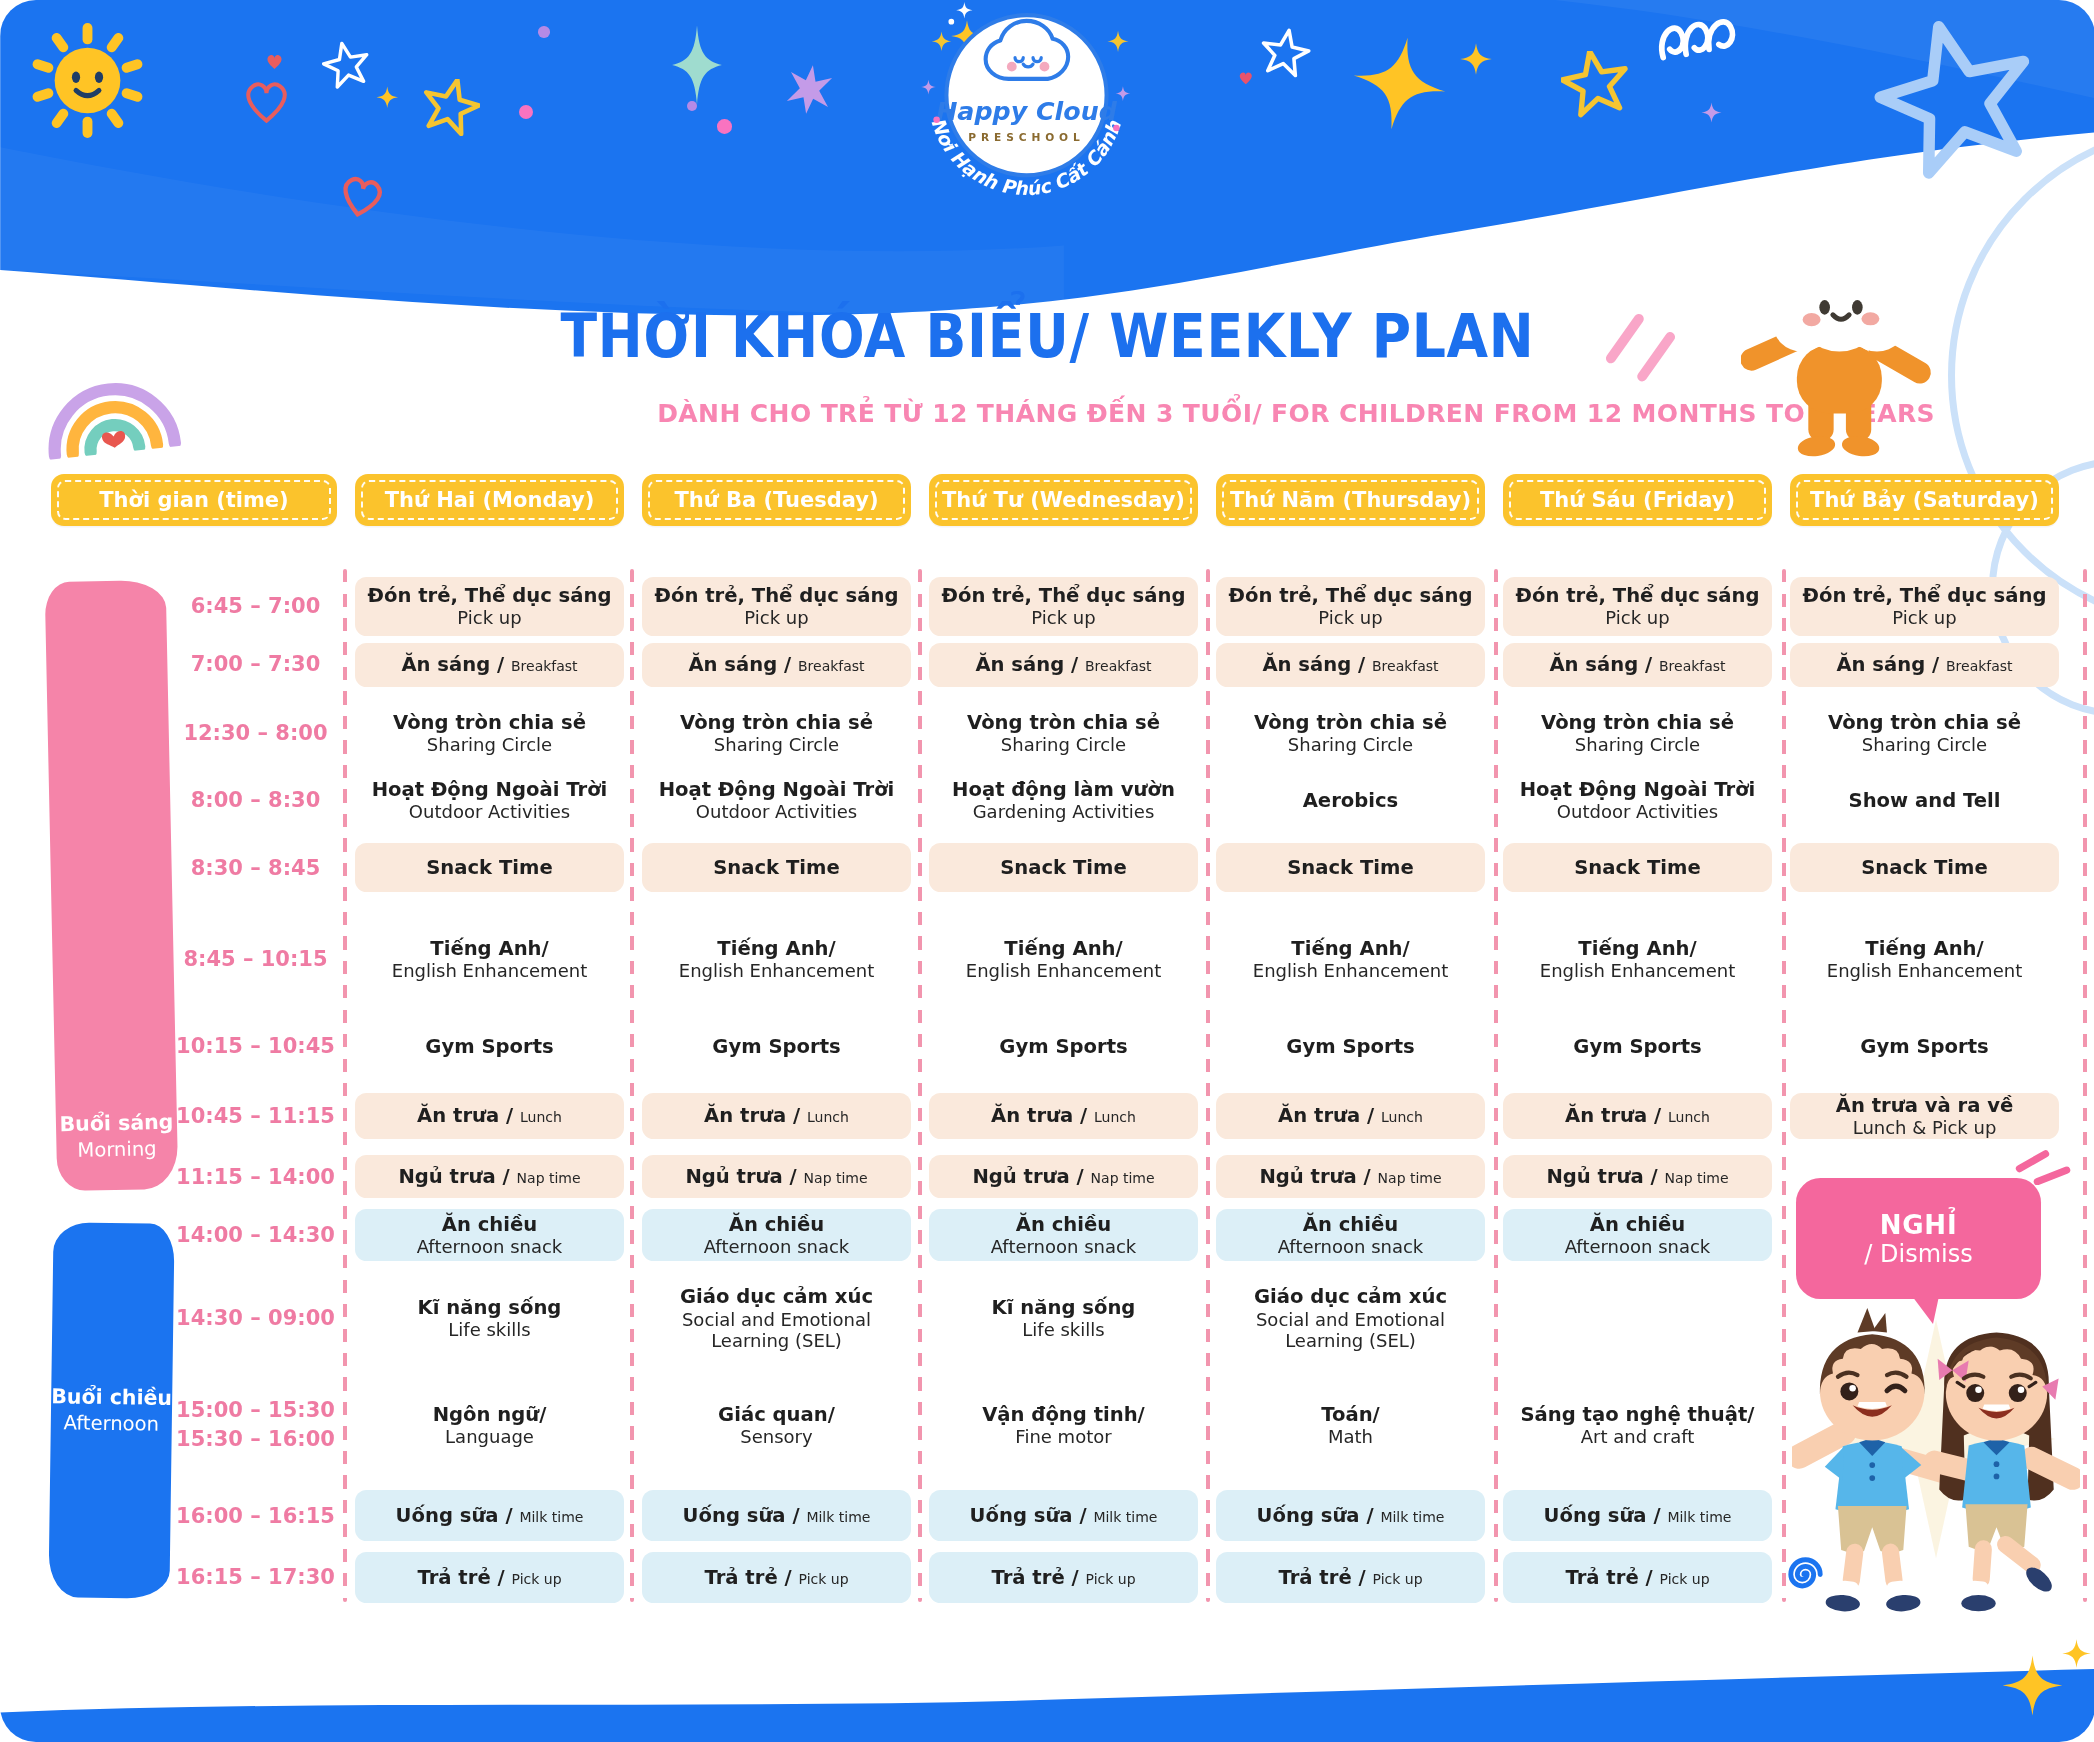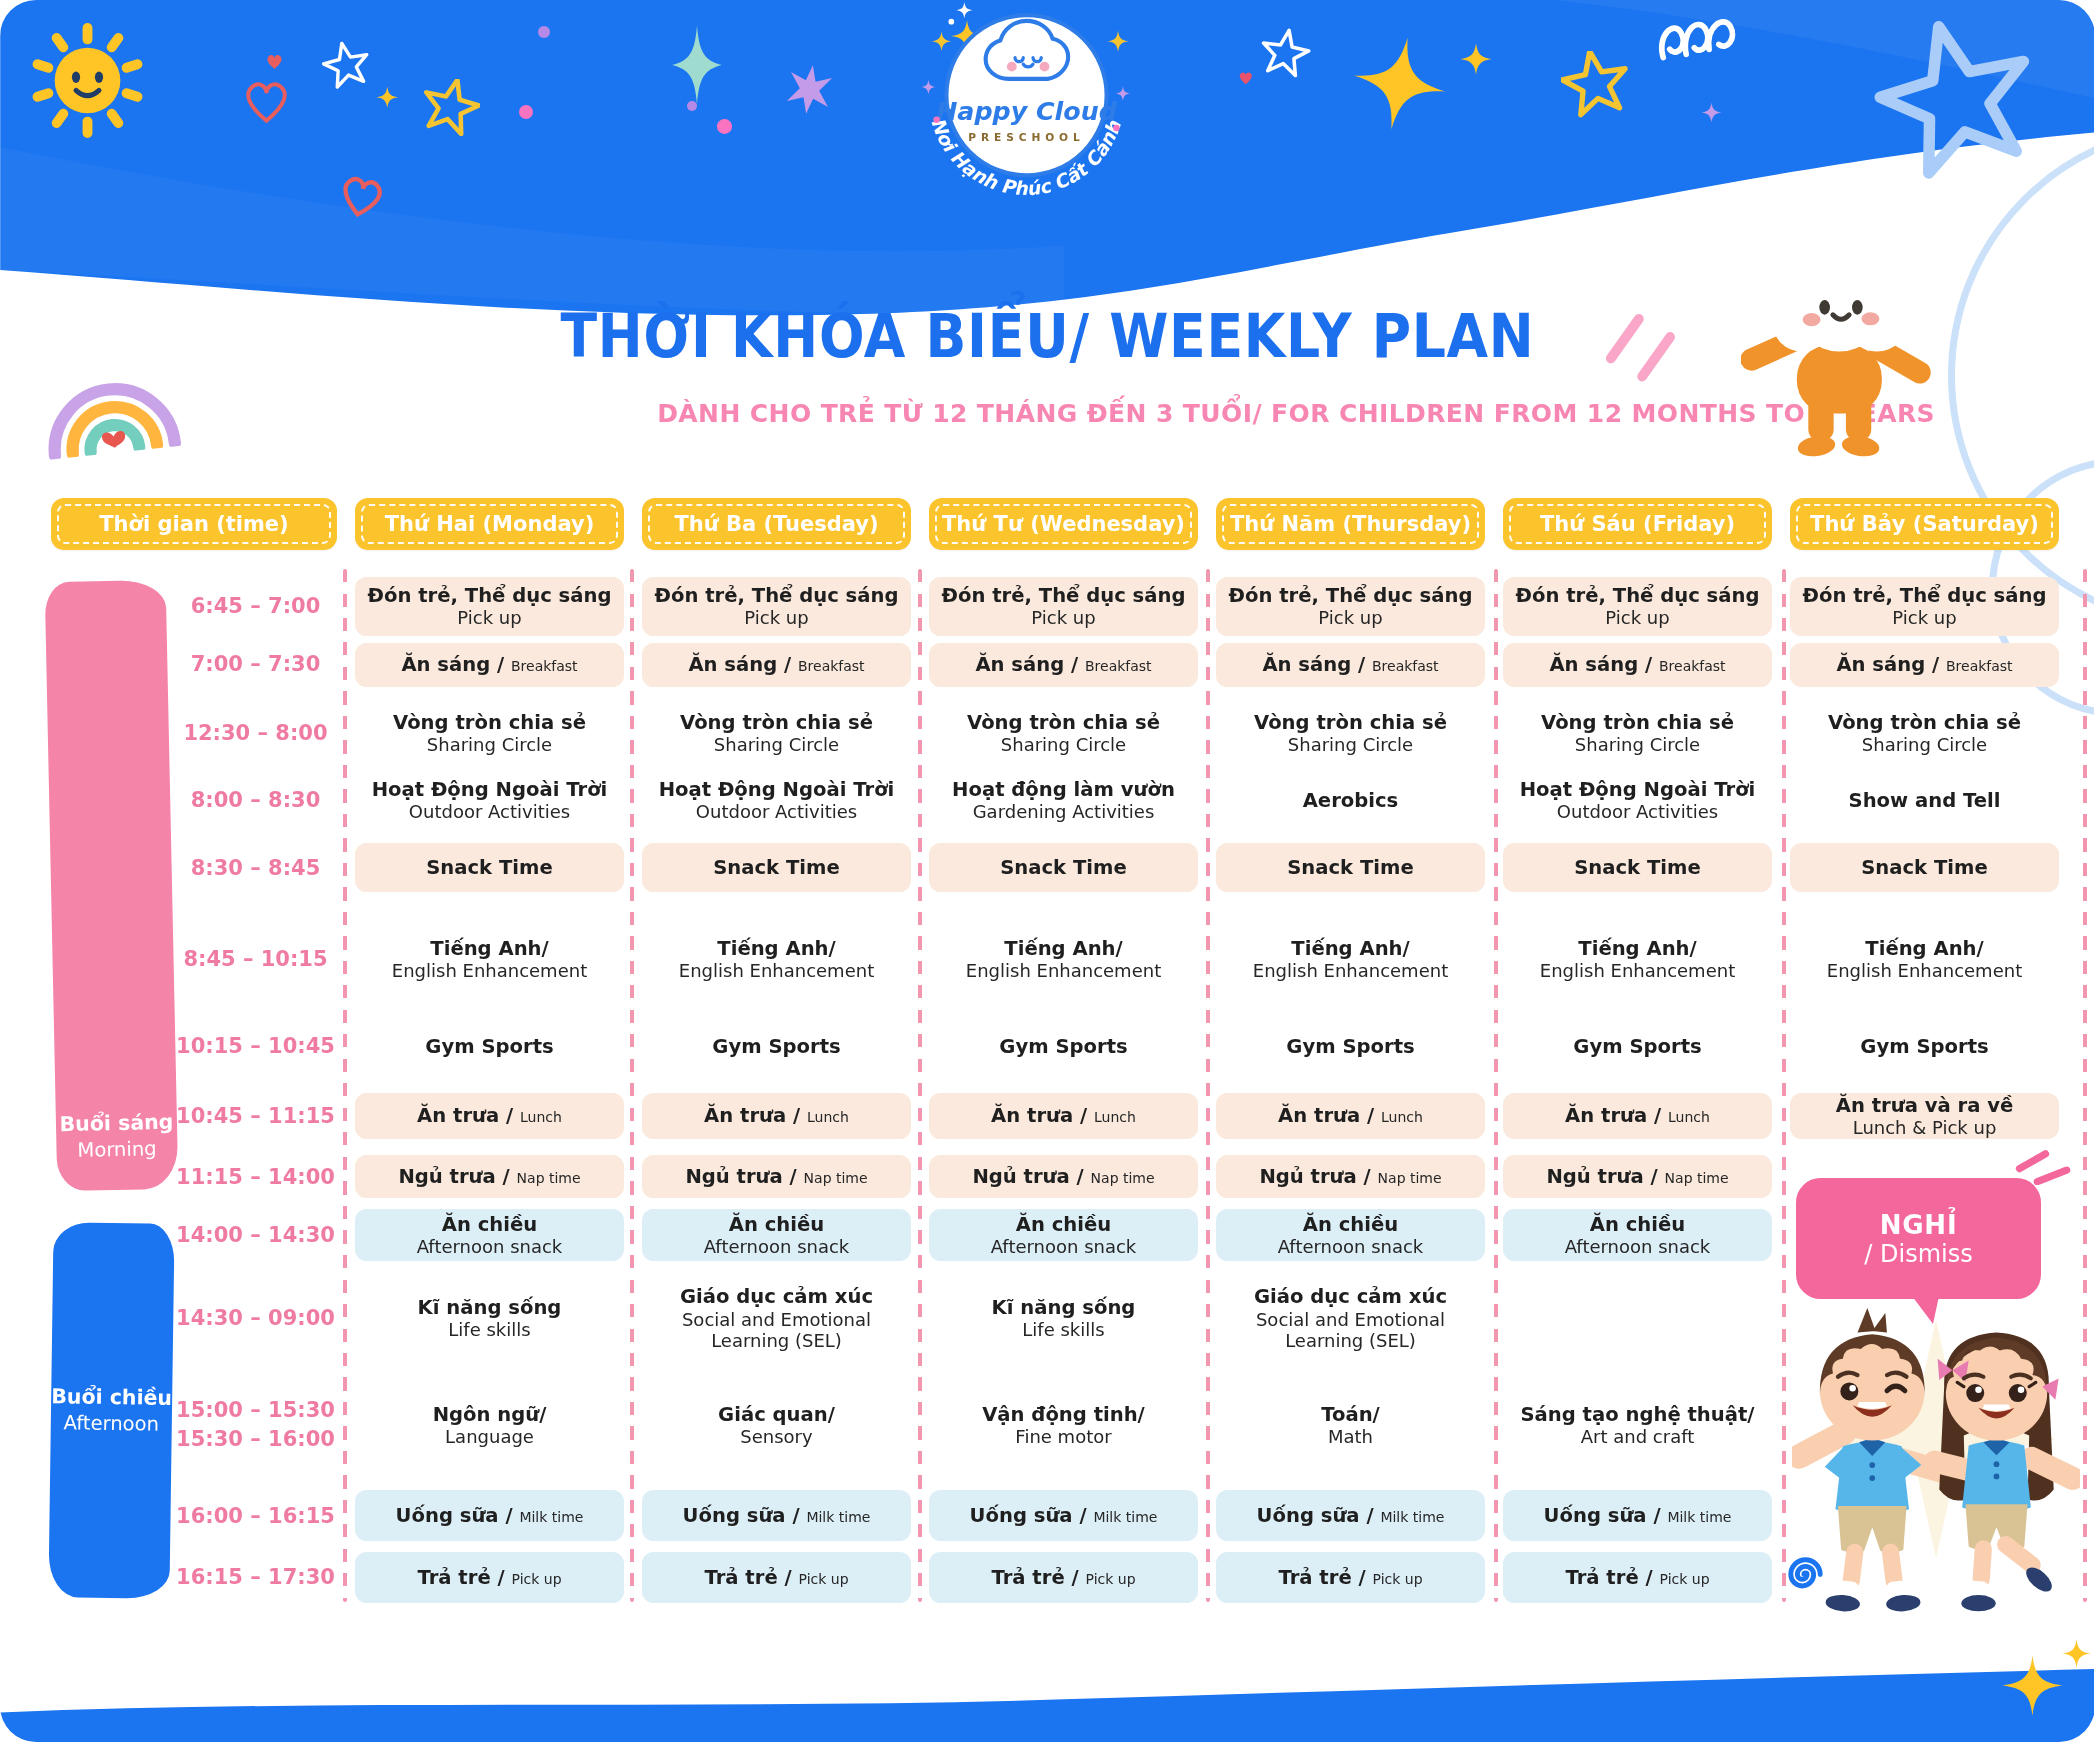--- a/index.html
+++ b/index.html
@@ -12,21 +12,21 @@
   .deco{position:absolute;z-index:2;}
   .logo-wrap{position:absolute;left:912px;top:-11.5px;width:229px;height:237px;z-index:3;}
 
   
   .title-row{position:absolute;top:300px;left:0;width:2095px;text-align:center;z-index:4;}
   .main-title{display:inline-block;font-size:61px;font-weight:bold;color:#1C70EE;letter-spacing:0.8px;transform:scaleX(.88);white-space:nowrap;}
   .subtitle-row{position:absolute;top:399px;left:0;width:1935px;text-align:right;z-index:4;}
   .subtitle{display:inline-block;font-size:25px;font-weight:bold;color:#F886B2;letter-spacing:0.4px;white-space:nowrap;}
 
   
-  .chips{position:absolute;left:51px;top:498px;display:flex;gap:18px;z-index:5;}
+  .chips{position:absolute;left:51px;top:474px;display:flex;gap:18px;z-index:5;}
   .chip{position:relative;height:52px;width:269px;background:#FBC32C;border-radius:13px;display:flex;align-items:center;justify-content:center;color:#fff;font-weight:bold;font-size:21px;box-shadow:0 1.6px 0 rgba(0,0,0,.04);}
   .chip:first-child{width:286px;}
   .chip::after{content:"";position:absolute;inset:5.7px;border:2.5px dashed rgba(255,255,255,.95);border-radius:8.2px;pointer-events:none;}
   .chip span{position:relative;z-index:1;white-space:nowrap;}
 
   
   .grid{position:absolute;left:51px;top:577px;display:grid;z-index:4;
     grid-template-columns:286px 269px 269px 269px 269px 269px 269px;column-gap:18px;
     grid-template-rows:59px 6.5px 44px 19.6px 54px 13px 54px 16.4px 49px 37px 59px 41px 34px 29.5px 46px 16.4px 43px 10.6px 52px 12.3px 90px 33px 57px 37px 51px 10.6px 51px;}
   .time-cell{display:flex;flex-direction:column;justify-content:center;align-items:center;padding-left:123px;color:#EF7BA3;font-weight:bold;font-size:21px;line-height:1.35;white-space:nowrap;}

